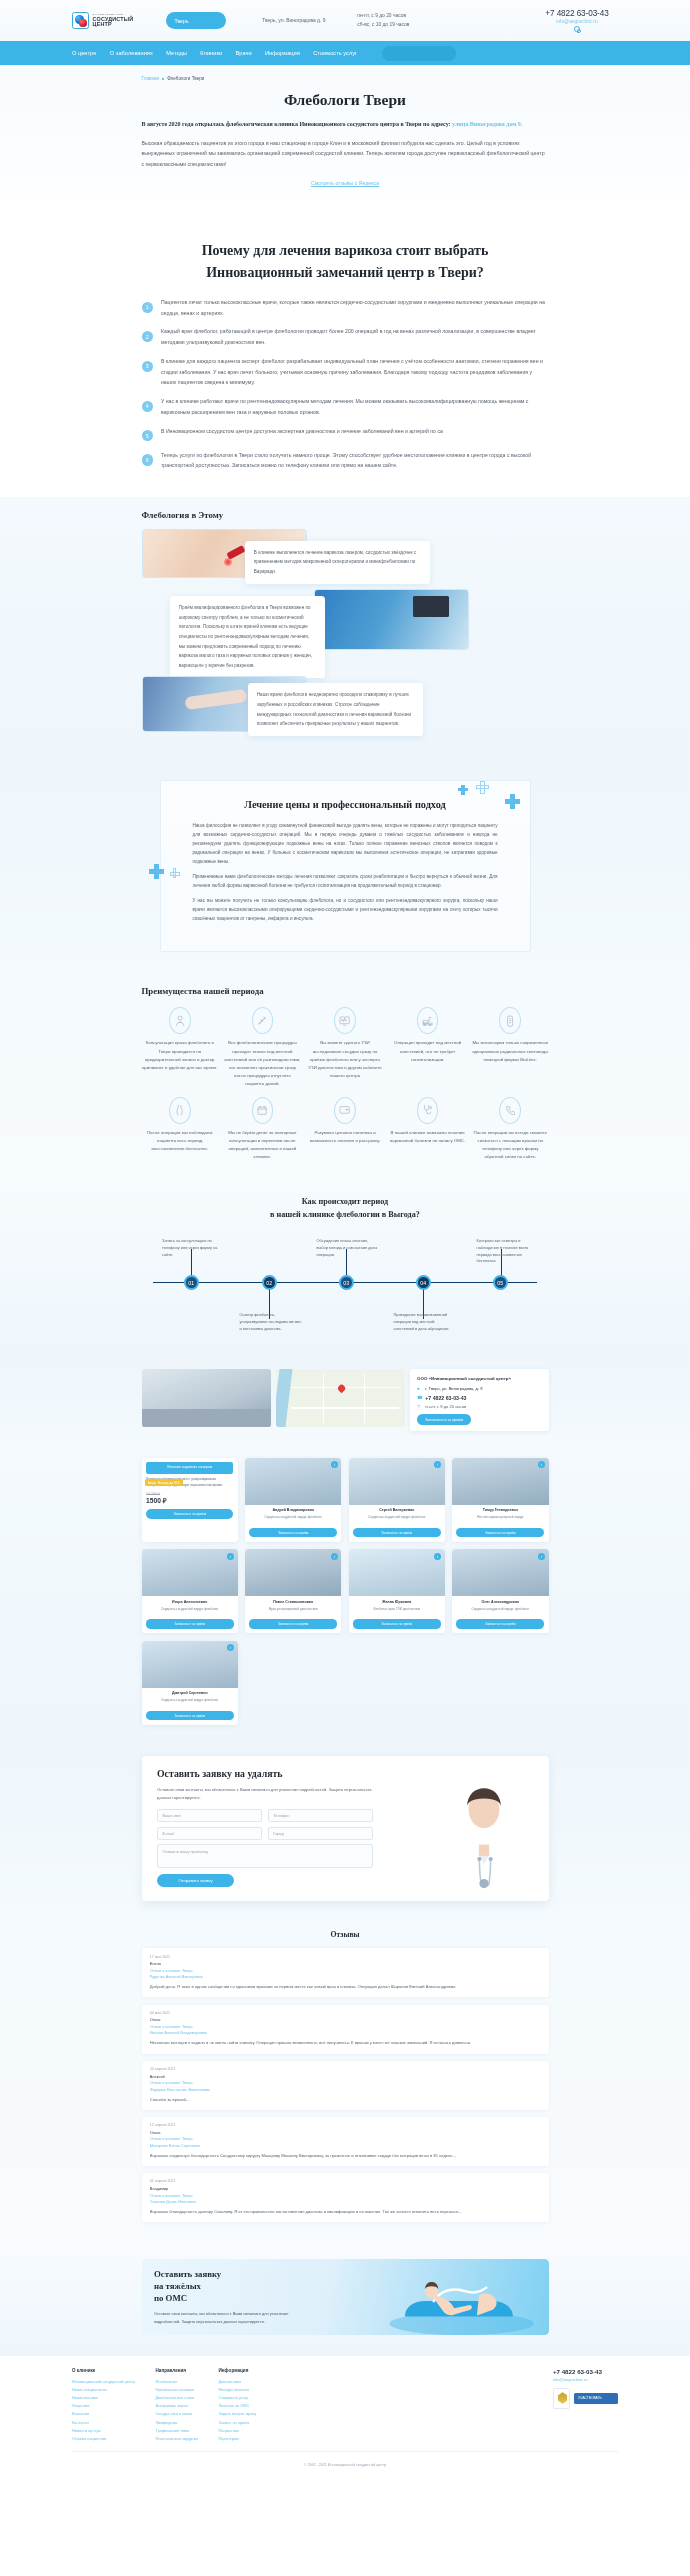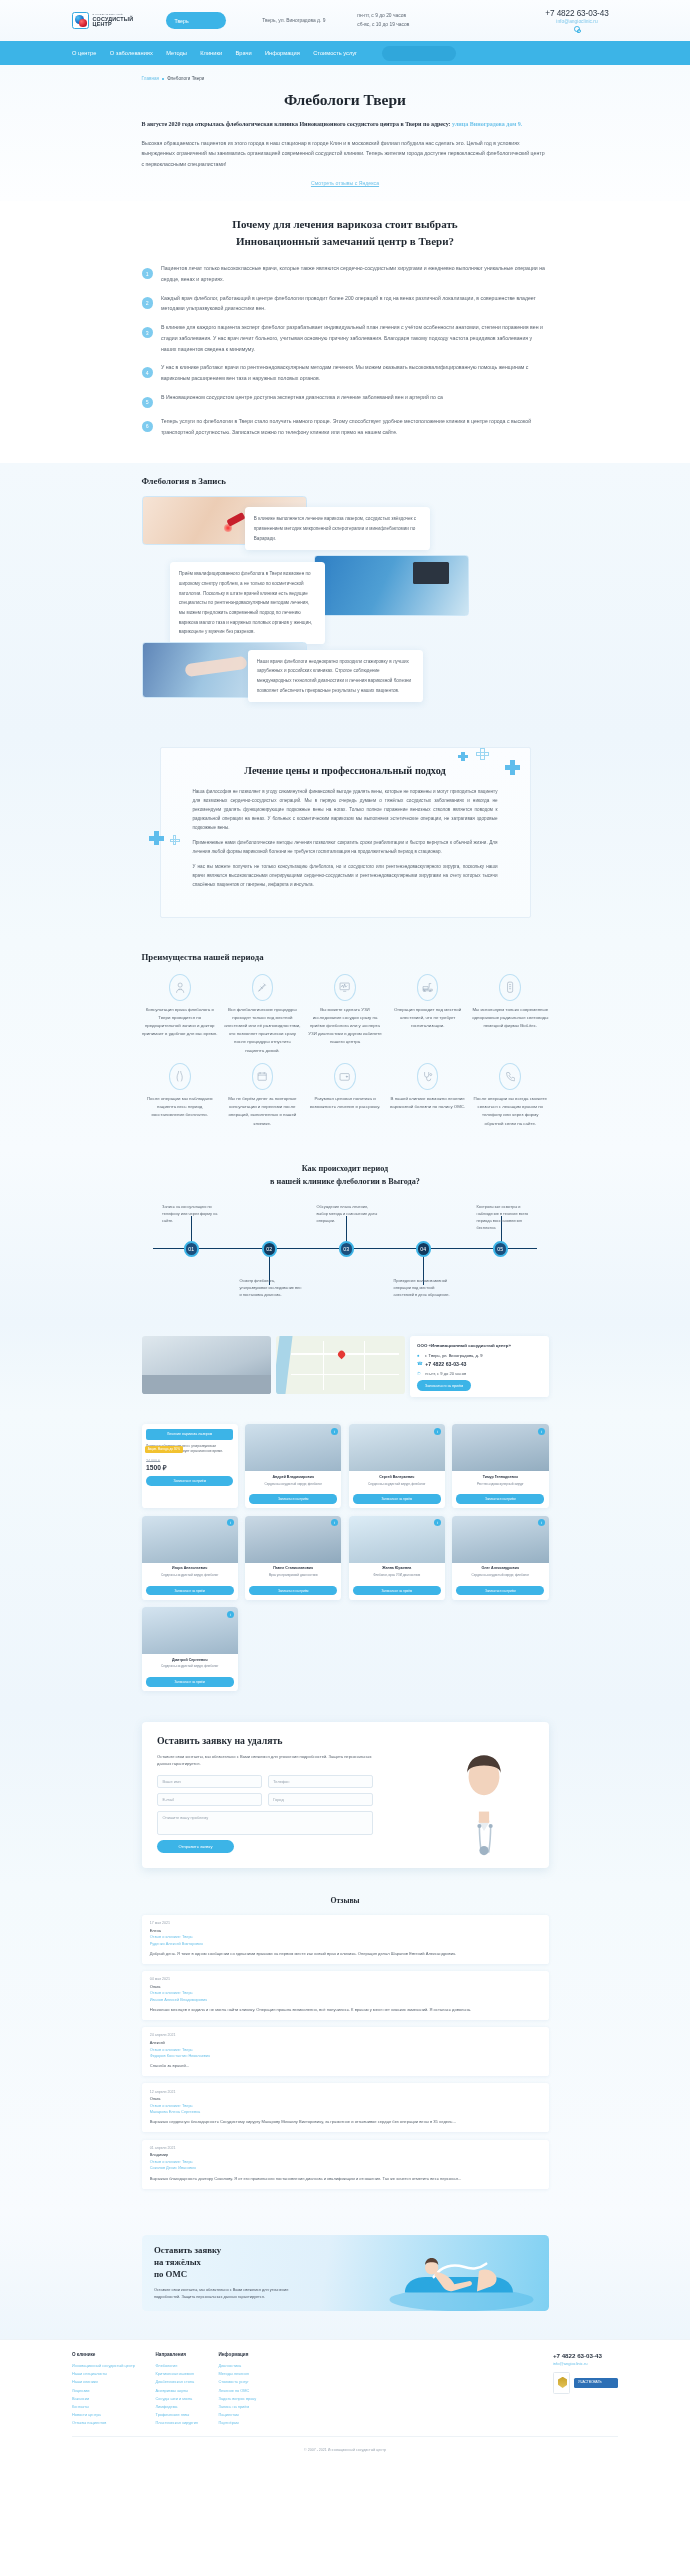--- a/index.html
+++ b/index.html
@@ -52,21 +52,21 @@
   .crumbs .cur { color:#4a5561;}
   h1.title { font-size:15.5px; font-weight:bold; text-align:center; margin:9.3px 0 10.3px; color:#1f2730;}
   .lead { font-size:6px; font-weight:bold; line-height:1.75; color:#2b3442; font-family:"Liberation Serif",serif;}
   .lead a { color:#6fc3ea; text-decoration:none;}
   .para { font-size:5.2px; line-height:2.05; color:#59636f; margin-top:8.2px;}
   .ylink { text-align:center; margin-top:9.3px;}
   .ylink a { color:#6fc3ea; font-size:5.2px; text-decoration:underline;}
 
   
   .why { background:#ffffff; padding:14.4px 0 17.5px;}
-  h2.h2 { font-size:11px; font-weight:bold; text-align:center; line-height:1.6; color:#1f2730; font-family:"Liberation Serif",serif;}
+  h2.h2 { font-size:14px; font-weight:bold; text-align:center; line-height:1.6; color:#1f2730; font-family:"Liberation Serif",serif;margin-top:24px;}
   .why-list { margin-top:12.4px; }
   .why-item { display:flex; gap:8.2px; margin-bottom:8.2px; align-items:flex-start;}
   .num { width:11.3px;height:11.3px;border-radius:50%;background:#7ecbef;color:#fff;
      display:flex;align-items:center;justify-content:center;font-size:5.2px; flex:none; margin-top:4.6px;}
   .why-item p { font-size:5.2px; line-height:2.05; color:#59636f;}
 
   
   .phleb { background:linear-gradient(180deg,#f3f9fd,#eef6fc); padding:13.4px 0 20.6px;}
   h2.left { font-size:8.8px; font-weight:bold; color:#1f2730; font-family:"Liberation Serif",serif; margin-bottom:9.3px;}
   .row { position:relative; margin-bottom:10.3px; min-height:49px;}
@@ -180,21 +180,21 @@
   .rev-sec h2 { font-size:7.7px; font-weight:bold; text-align:center; color:#1f2730; font-family:"Liberation Serif",serif; margin-bottom:9.3px;}
   .rev { width:407px;margin:0 auto 7.2px; background:#fff; border-radius:2.6px; padding:6.2px 8.2px;
      box-shadow:0 0.5px 3.1px rgba(70,120,160,.08);}
   .rev .rd { font-size:3.6px; color:#9aa5b1;}
   .rev .rn { font-size:3.9px; color:#3a4450; margin-top:2.6px;}
   .rev .rt { font-size:3.9px; color:#6fc3ea; margin-top:1.5px;}
   .rev .rb { font-size:4.1px; line-height:1.95; color:#5a646f; margin-top:4.1px;}
 
   
   .oms-sec { background:linear-gradient(180deg,#f8fbfe,#eef6fc); padding:7.2px 0 15.5px;}
-  .oms-card { width:407px;margin:13px auto; height:76px; border-radius:4.6px; overflow:hidden;
+  .oms-card { width:407px;margin:4px auto; height:76px; border-radius:4.6px; overflow:hidden;
      background:linear-gradient(100deg,#eaf6fd 0%,#dff0fb 45%,#7fd0f2 100%); display:flex; position:relative;}
   .oms-left { padding:10.3px 12.4px; width:170px;}
   .oms-left h3 { font-size:8.8px; font-weight:bold; color:#1f2730; font-family:"Liberation Serif",serif; line-height:1.35;}
   .oms-left p { font-size:3.9px; line-height:1.9; color:#4b5563; margin-top:5.2px;}
   .oms-illu { position:absolute; right:9.3px; bottom:0; width:155px;height:72px;}
 
   
   .footer { background:#fff; padding:12.4px 0 6.2px; border-top:0.5px solid #eef3f7;}
   .f-inner { width:546px;margin:0 auto; display:flex; gap:20.6px;}
   .f-col { }
@@ -304,21 +304,21 @@
         <div class="why-item">
           <div class="num">6</div>
           <p>Теперь услуги по флебологии в Твери стало получить намного проще. Этому способствует удобное местоположение клиники в центре города с высокой транспортной доступностью. Записаться можно по телефону клиники или прямо на нашем сайте.</p>
         </div>
       </div>
     </div>
   </div>
 
   <div class="phleb">
     <div class="container">
-      <h2 class="left serif">Флебология в Запись</h2>
+      <h2 class="left serif">Флебология в Этому</h2>
 
       <div class="row row1">
         <div class="ph-img img-legs"></div>
         <div class="ph-card">В клинике выполняется лечение варикоза лазером, сосудистых звёздочек с применением методик микропенной склеротерапии и минифлебэктомии по Вараради.</div>
       </div>
 
       <div class="row row2" style="height:77px;">
         <div class="ph-img img-usg"></div>
         <div class="ph-card">Приём квалифицированного флеболога в Твери возможен по широкому спектру проблем, а не только по косметической патологии. Поскольку в штате врачей клиники есть ведущие специалисты по рентгенэндоваскулярным методам лечения, мы можем предложить современный подход по лечению варикоза малого таза и наружных половых органов у женщин, варикоцеле у мужчин без разрезов.</div>
       </div>

